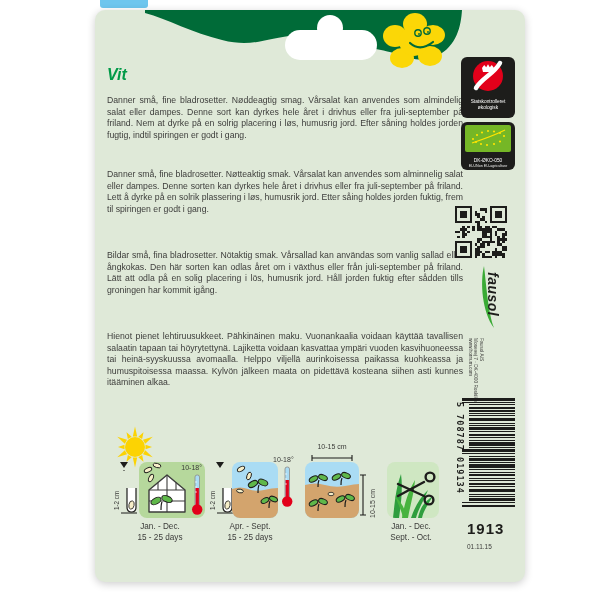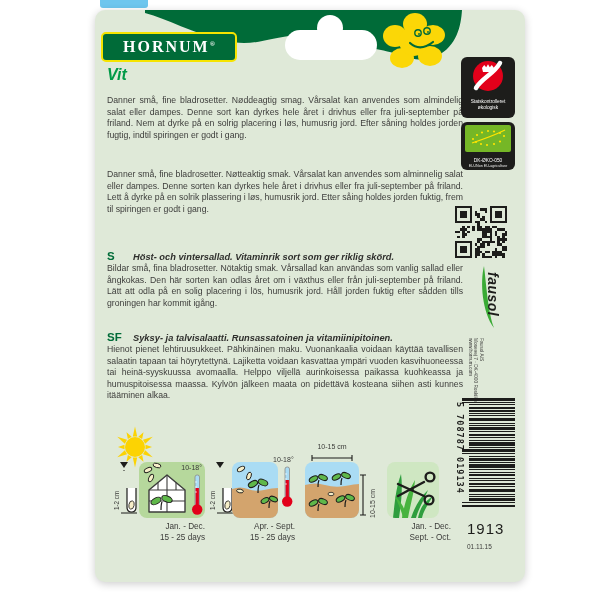--- a/index.html
+++ b/index.html
@@ -36,56 +36,53 @@
   .rot90{transform:rotate(90deg);transform-origin:top left;}
   #fausol{left:409px;top:254px;width:66px;height:26px;}
   #fausol .ftxt{position:absolute;left:8px;top:3px;font-size:14px;font-weight:bold;font-style:italic;
                 color:#1d1d1b;letter-spacing:.5px;}
   #address{left:389px;top:328px;width:88px;font-size:4.8px;line-height:5.6px;color:#3d3d3b;text-align:left;}
   #barcode-digits{left:370px;top:392px;width:120px;font-family:"DejaVu Sans Mono",monospace;
                   font-weight:bold;font-size:8.5px;letter-spacing:1px;color:#1d1d1b;}
   #barcode-bars{left:374px;top:388px;width:46px;}
   .bc-bar{background:#1d1d1b;width:46px;}
   .bc-bar.guard{width:53px;margin-left:-7px;}
-  #item-number{left:372px;top:510px;font-size:15px;font-weight:normal;color:#1d1d1b;letter-spacing:1px;}
+  #item-number{left:372px;top:510px;font-size:15px;font-weight:bold;color:#1d1d1b;letter-spacing:1px;}
   #print-date{left:372px;top:533px;font-size:6.5px;color:#3d3d3b;}
   
   #sun{left:17px;top:414px;width:46px;height:46px;}
   .panel{top:452px;height:56px;border-radius:8px;overflow:hidden;}
   #panel-greenhouse{left:44px;width:66px;background:#b6d89c;}
   #panel-outdoor{left:137px;width:46px;}
   #panel-spacing{left:210px;width:54px;}
   #panel-harvest{left:292px;width:52px;background:#cfe7c2;}
   .temp-label{font-size:7px;color:#3b3b39;}
   #temp1{right:3px;top:2px;position:absolute;}
   #temp2{left:178px;top:446px;width:40px;}
-  .caption{top:512px;text-align:right;font-size:8.2px;line-height:10.5px;color:#3b3b39;}
+  .caption{top:512px;text-align:center;font-size:8.2px;line-height:10.5px;color:#3b3b39;}
   #cap1{left:20px;width:90px;}
   #cap2{left:110px;width:90px;}
   #cap4{left:276px;width:80px;}
   #row-label{left:204px;top:433px;width:66px;text-align:center;font-size:7px;color:#3b3b39;}
   #plant-label{left:274px;top:508px;width:46px;font-size:7px;color:#3b3b39;
                transform:rotate(-90deg);transform-origin:top left;}
 </style>
 </head>
 <body>
 
 <div class="abs" id="front-edge"></div>
 
 <div class="abs" id="card">
 
   <svg class="abs" id="wave" viewBox="0 0 430 58">
     <path fill="#006b38" d="M50,0 H367 C366,16 362,36 342,46 C320,57 304,40 272,38 C244,36 236,22 202,25 C170,28 158,38 127,30 C98,23 72,9 50,3 Z"></path>
   </svg>
   <div class="abs" id="hangtab-pill"></div>
   <div class="abs" id="hangtab-bump"></div>
 
-  <div class="abs" id="brand-box">
-    <span class="brand-text"><span>HORNUM</span><sup>®</sup></span>
-  </div>
 
   <svg class="abs" id="flower" viewBox="0 0 70 58">
     <g fill="#fbd707">
       <ellipse cx="37" cy="12" rx="12" ry="11"></ellipse>
       <ellipse cx="55" cy="23" rx="12" ry="10"></ellipse>
       <ellipse cx="52" cy="44" rx="12" ry="10"></ellipse>
       <ellipse cx="24" cy="46" rx="12" ry="10"></ellipse>
       <ellipse cx="17" cy="24" rx="12" ry="11"></ellipse>
       <circle cx="36" cy="29" r="15"></circle>
     </g>
@@ -100,25 +97,23 @@
 
   <div class="abs" id="variety">Vit</div>
 
   <div class="abs sec" style="top:85px">
     <div class="body">Danner små, fine bladrosetter. Nøddeagtig smag. Vårsalat kan anvendes som almindelig salat eller dampes. Denne sort kan dyrkes hele året i drivhus eller fra juli-september på friland. Nem at dyrke på en solrig placering i løs, humusrig jord. Efter såning holdes jorden fugtig, indtil spiringen er godt i gang.</div>
   </div>
   <div class="abs sec" style="top:159px">
     <div class="body">Danner små, fine bladrosetter. Nøtteaktig smak. Vårsalat kan anvendes som alminnelig salat eller dampes. Denne sorten kan dyrkes hele året i drivhus eller fra juli-september på friland. Lett å dyrke på en solrik plassering i løs, humusrik jord. Etter såing holdes jorden fuktig, frem til spiringen er godt i gang.</div>
   </div>
   <div class="abs sec" style="top:240px">
-    <div class="head"><span class="lang">S</span><span>Höst- och vintersallad. Vitaminrik sort som ger riklig skörd.</span></div>
     <div class="body">Bildar små, fina bladrosetter. Nötaktig smak. Vårsallad kan användas som vanlig sallad eller ångkokas. Den här sorten kan odlas året om i växthus eller från juli-september på friland. Lätt att odla på en solig placering i lös, humusrik jord. Håll jorden fuktig efter sådden tills groningen har kommit igång.</div>
   </div>
   <div class="abs sec" style="top:321px">
-    <div class="head"><span class="lang">SF</span><span>Syksy- ja talvisalaatti. Runsassatoinen ja vitamiinipitoinen.</span></div>
     <div class="body">Hienot pienet lehtiruusukkeet. Pähkinäinen maku. Vuonankaalia voidaan käyttää tavallisen salaatin tapaan tai höyrytettynä. Lajiketta voidaan kasvattaa ympäri vuoden kasvihuoneessa tai heinä-syyskuussa avomaalla. Helppo viljellä aurinkoisessa paikassa kuohkeassa ja humuspitoisessa maassa. Kylvön jälkeen maata on pidettävä kosteana siihen asti kunnes itääminen alkaa.</div>
   </div>
 
   <div class="abs badge" id="badge-red">
     <svg width="54" height="38" viewBox="0 0 54 38">
       <circle cx="27" cy="19" r="15" fill="#e2001a"></circle>
       <path d="M15,31 C21,21 33,17 39,6" stroke="#fff" stroke-width="4.5" fill="none" stroke-linecap="round"></path>
       <path d="M21,11 l2.2,-3 2,2.2 1.8,-3 1.8,3 2,-2.2 2.2,3 l-1,4 h-10 z" fill="#fff"></path>
     </svg>
     <div class="tiny1">Statskontrolleret</div>

